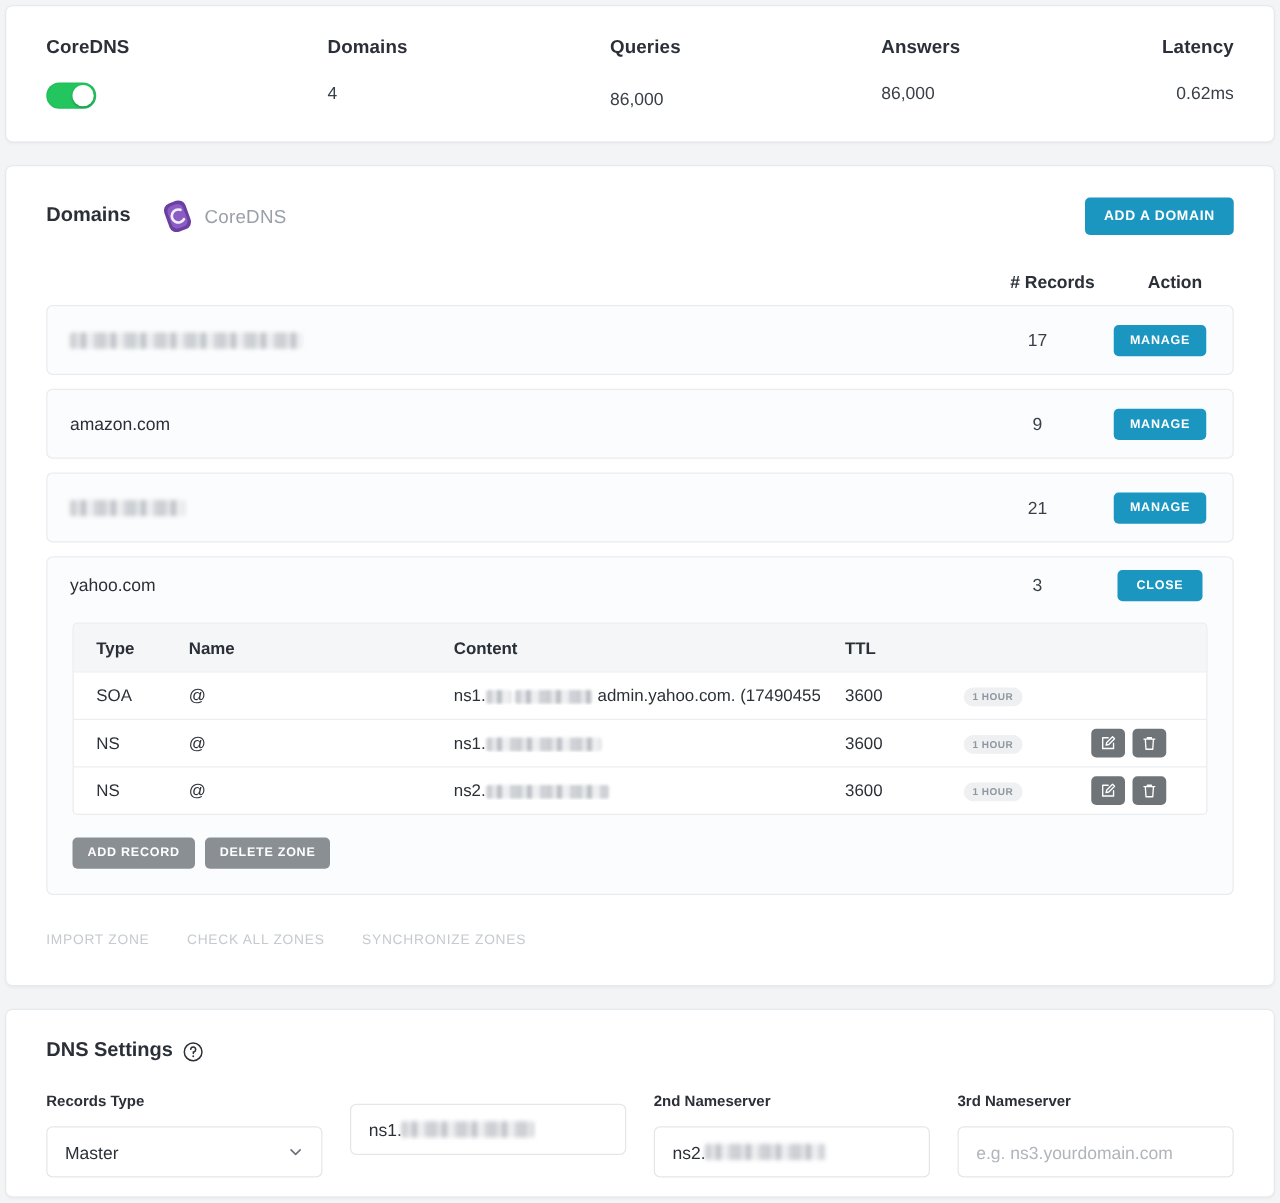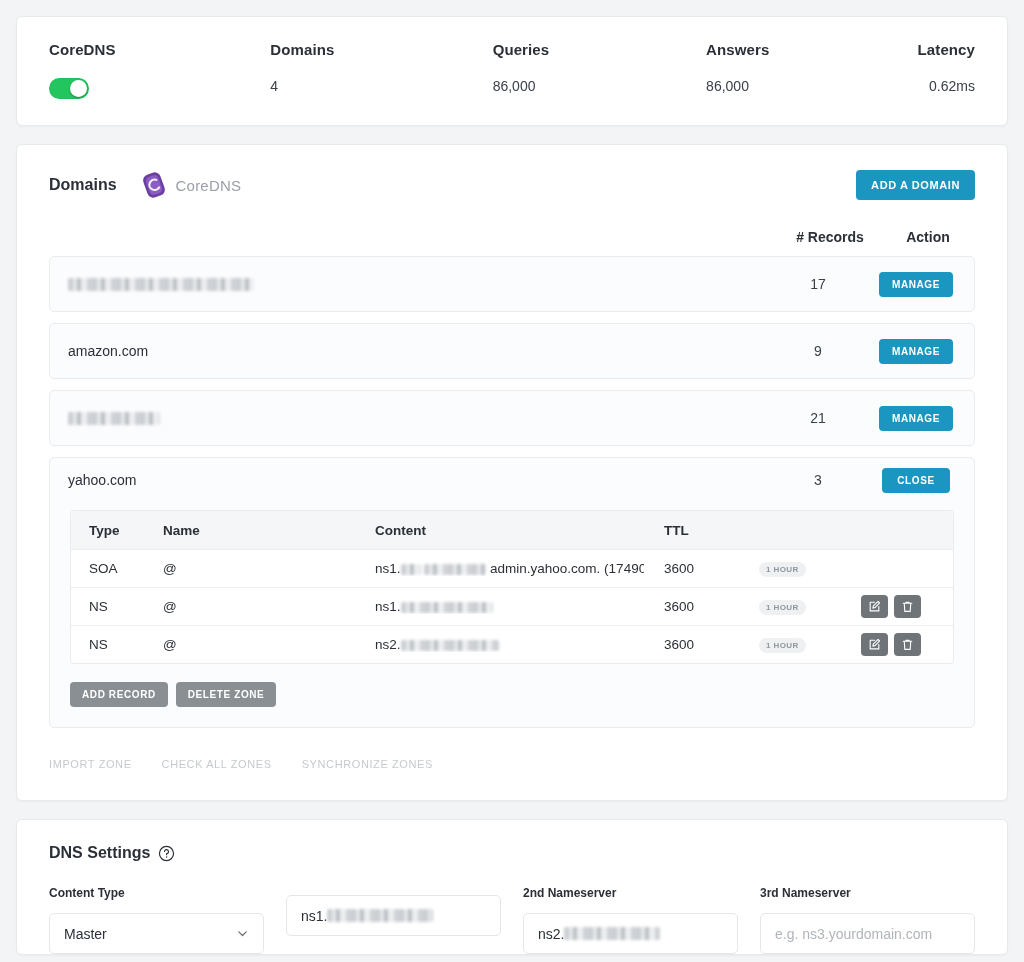--- a/index.html
+++ b/index.html
@@ -2,37 +2,37 @@
 <html><head>
 <meta charset="utf-8">
 <style>
   * { box-sizing: border-box; margin: 0; padding: 0; }
   html, body {
     width: 1024px; height: 962px;
     background: #f2f4f6;
     font-family: "Liberation Sans", sans-serif;
     -webkit-font-smoothing: antialiased;
   }
-  .page { width: 1024px; height: 962px; padding: 16px; display: flex; flex-direction: column; gap: 18px; }
+  .page { width: 1024px; height: 962px; padding: 4px; display: flex; flex-direction: column; gap: 18px; }
 
   .card {
     background: #ffffff;
     border: 1px solid #e7eaed;
     border-radius: 6px;
     box-shadow: 0 1px 2px rgba(16,24,40,.04);
   }
 
   
   .stats { padding: 24px 32px 26px 32px; display: flex; }
   .stat { display: flex; flex-direction: column; gap: 20px; }
   .stat-label { font-size: 15px; font-weight: 700; color: #2b3038; letter-spacing: .1px; }
   .stat-value { font-size: 14px; color: #3a4049; font-weight: 400; }
   .st-0 { width: 225px; }
   .st-1 { width: 226px; }
-  .st-2 { width: 217px; }
+  .st-2 { width: 217px; justify-content: space-between; }
   .st-3 { width: 215px; }
   .st-4 { flex: 1; text-align: left; align-items: flex-end; }
 
   .toggle {
     width: 40px; height: 21px; border-radius: 11px;
     background: #22c55e; position: relative; cursor: pointer;
     box-shadow: inset 0 0 0 1px rgba(0,0,0,.03);
   }
   .toggle .knob {
     position: absolute; top: 2px; right: 2px;
@@ -350,21 +350,21 @@
         <circle cx="10" cy="10" r="8.3"></circle>
         <path d="M7.7 7.6a2.35 2.35 0 1 1 2.5 2.6v1.3" stroke-linecap="round"></path>
         <circle cx="10.1" cy="14.1" r=".85" fill="#2b3038" stroke="none"></circle>
       </svg>
     </div>
 
     <div class="fields">
 
       <div class="field">
         <div class="field-label-row">
-          <span class="field-label">Content Type</span>
+          <span class="field-label">Records Type</span>
         </div>
         <div class="control select">
           <span>Master</span>
           <svg class="chev" viewBox="0 0 16 16" fill="none" stroke="#6b7179" stroke-width="1.6">
             <path d="M3.5 6L8 10.5 12.5 6" stroke-linecap="round" stroke-linejoin="round"></path>
           </svg>
         </div>
       </div>
 
       <div class="field">

